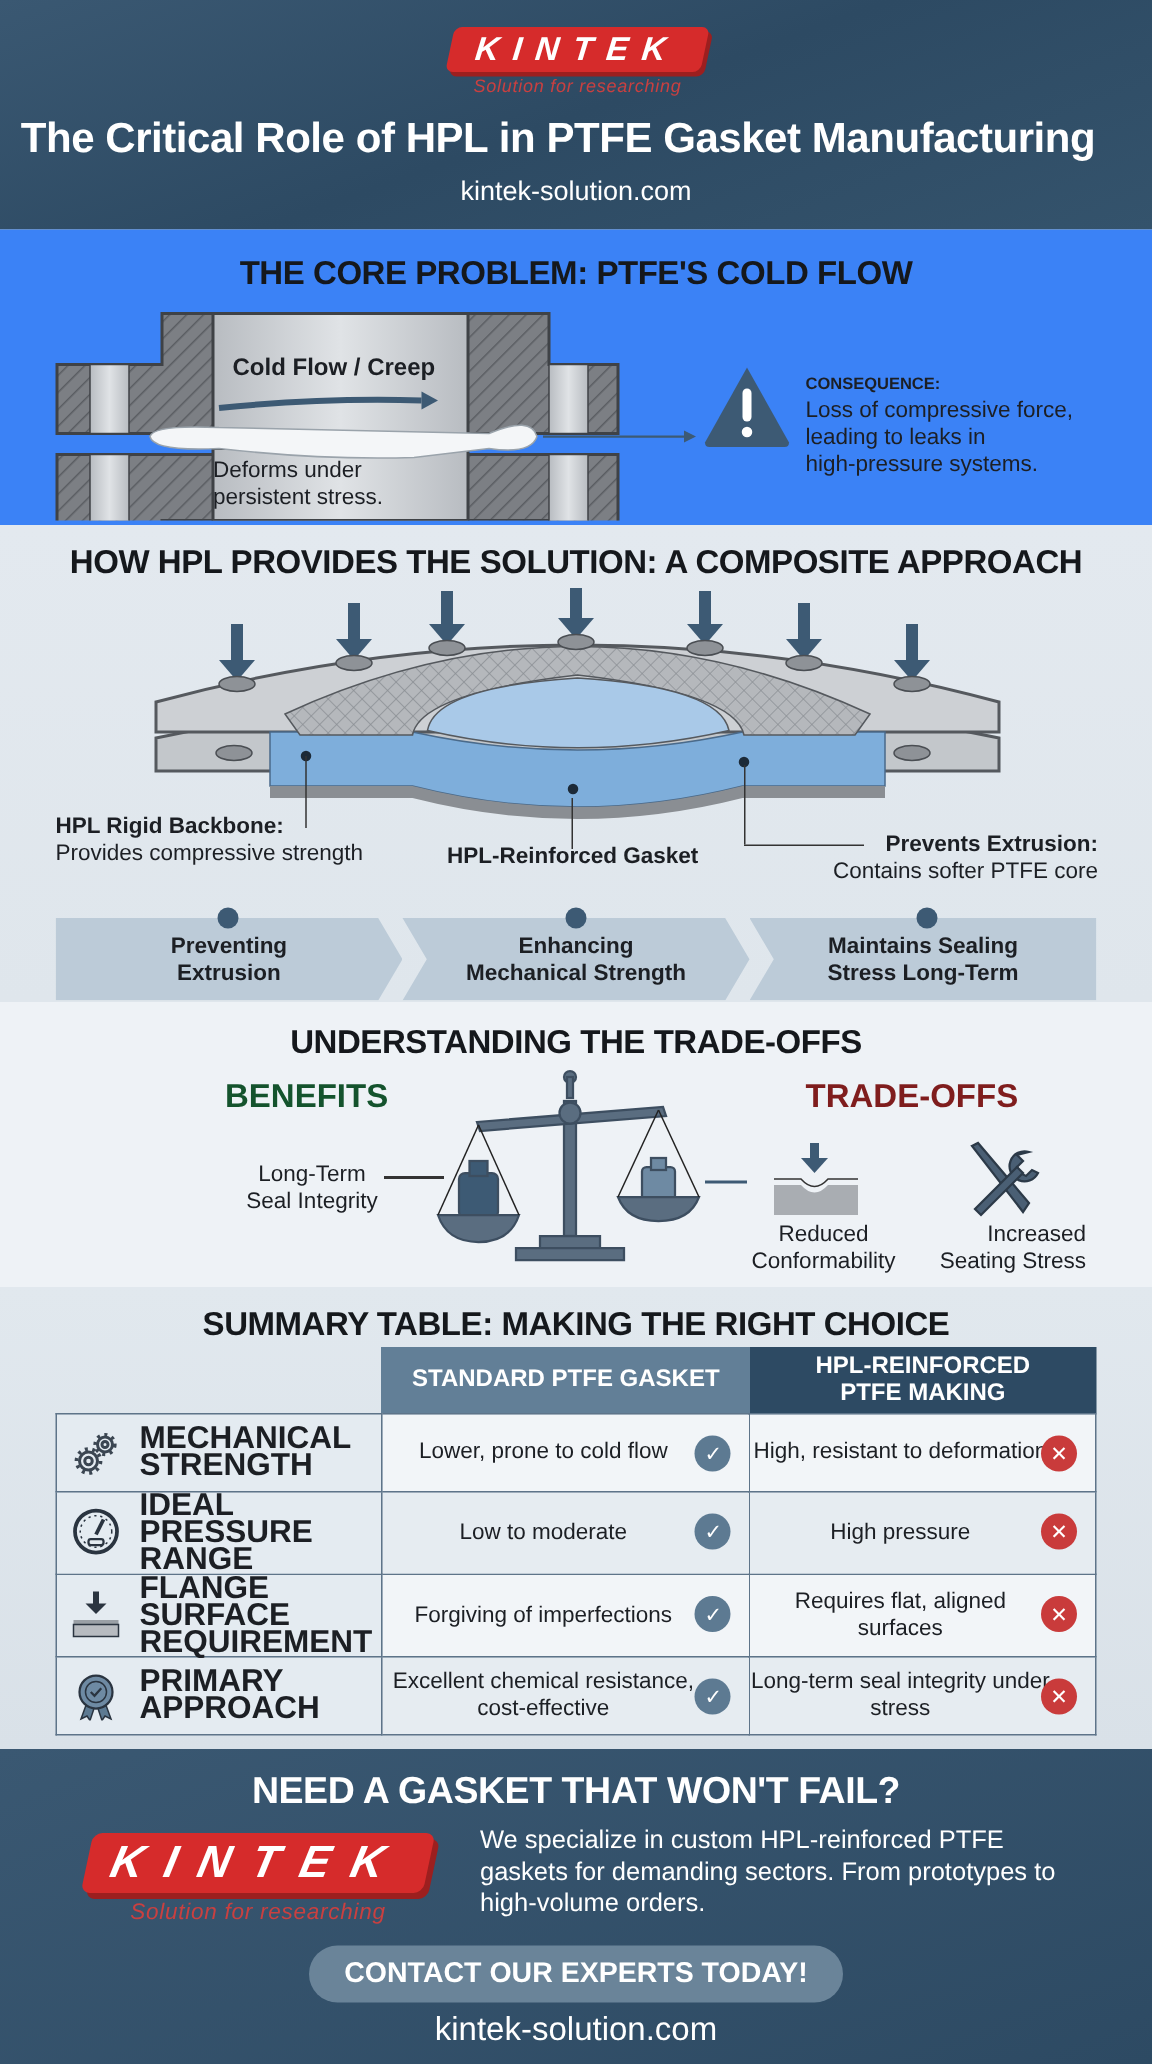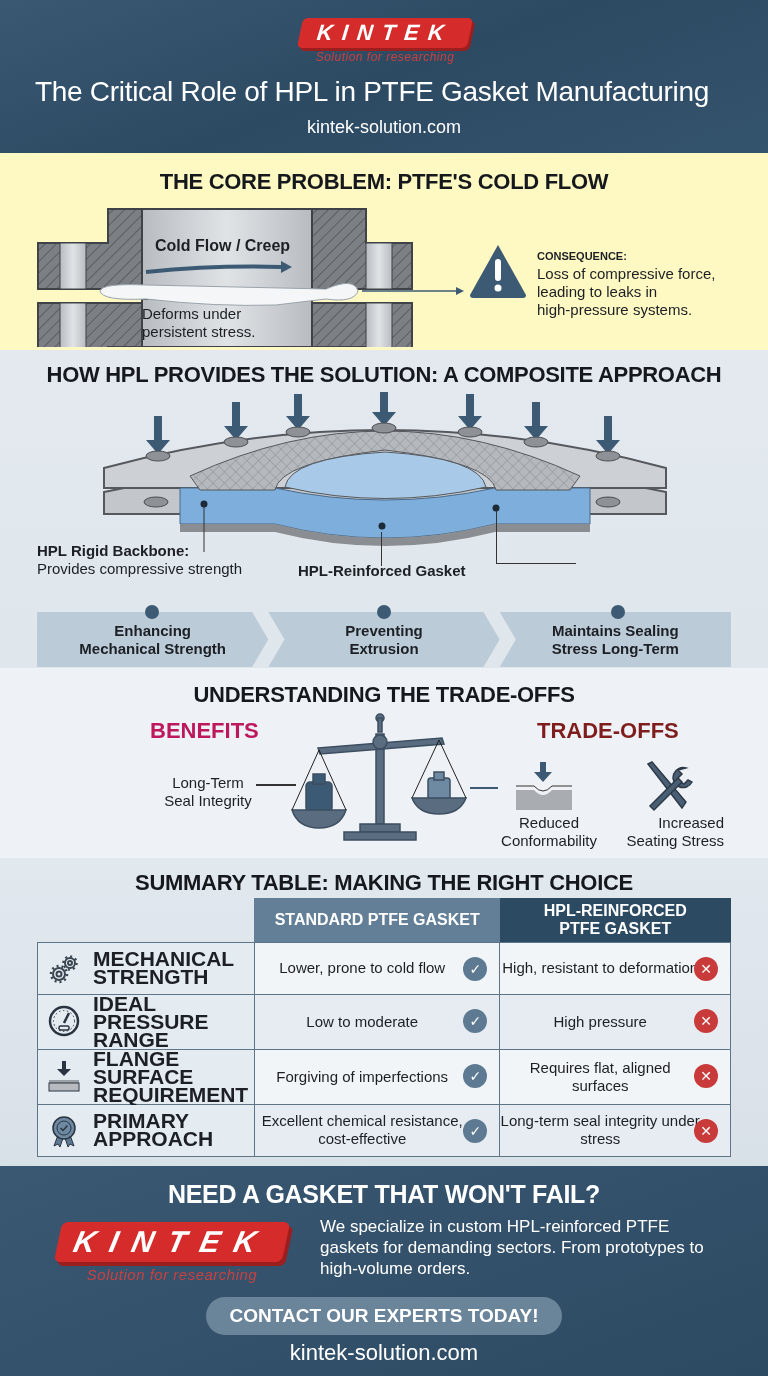--- a/index.html
+++ b/index.html
@@ -2,25 +2,25 @@
 <html><head>
 <meta charset="utf-8">
 <style>
 *{box-sizing:border-box;margin:0;padding:0}
 body{width:768px;height:1376px;overflow:hidden;font-family:"Liberation Sans","DejaVu Sans",sans-serif;color:#1c1f24;background:#e4eaf0}
 .hdr{position:absolute;left:0;top:0;width:768px;height:153px;background:linear-gradient(160deg,#3a5872 0%,#2d4a63 50%,#34536c 100%);text-align:center;color:#fff}
 .logo{position:absolute;left:300px;top:18px;width:170px;height:50px}
 .logo-box{position:absolute;left:0;top:0;width:170px;height:30px;background:#d62b2b;border-radius:5px;transform:skewX(-12deg);box-shadow:3px 3px 0 #9c1f1f;display:flex;align-items:center;justify-content:center}
 .logo-text{color:#fff;font-weight:bold;font-style:italic;font-size:22px;letter-spacing:9px;transform:skewX(6deg)}
 .logo-sub{position:absolute;left:0;top:32px;width:170px;text-align:center;color:#c94040;font-style:italic;font-size:12px;letter-spacing:.5px}
-.hdr h1{position:absolute;left:0;top:76px;width:744px;font-size:28px;font-weight:normal;letter-spacing:-.3px}
+.hdr h1{position:absolute;left:0;top:76px;width:744px;font-size:28px;font-weight:bold;letter-spacing:-.3px}
 .hdr .url{position:absolute;left:0;top:117px;width:768px;font-size:18px}
 .sec{position:absolute;left:0;width:768px}
 .sec-title{position:absolute;left:0;width:768px;text-align:center;font-weight:bold;font-size:22px;letter-spacing:-.3px;color:#15181c}
-.s1{top:153px;height:197px;background:#fef9c3}
+.s1{top:153px;height:197px;background:#3b82f6}
 .s2{top:350px;height:318px;background:linear-gradient(#e3e9ef,#dfe6ec)}
 .s3{top:668px;height:190px;background:#eef2f6}
 .s4{top:858px;height:308px;background:linear-gradient(#e1e8ee,#d9e1e8)}
 .s5{top:1166px;height:210px;background:linear-gradient(160deg,#3a5872,#2d4a63)}
 .lbl{position:absolute;font-size:15px;line-height:18px;color:#1c1f24}
 .lbl b{display:block}
 .step-bar{position:absolute;top:612px;left:37px;width:694px;height:55px;display:flex}
 .step{position:relative;flex:1;background:#bccbd8;display:flex;align-items:center;justify-content:center;text-align:center;font-weight:bold;font-size:15px;line-height:18px;color:#1c1f24;clip-path:polygon(0 0,93% 0,100% 50%,93% 100%,0 100%,7% 50%)}
 .step:first-child{clip-path:polygon(0 0,93% 0,100% 50%,93% 100%,0 100%)}
 .step:last-child{clip-path:polygon(0 0,100% 0,100% 100%,0 100%,7% 50%)}
@@ -152,39 +152,43 @@
     <circle cx="396" cy="116" r="3.5" fill="#1c2a38"></circle>
   </svg>
   <div style="position:absolute;left:381px;top:182px;width:1px;height:34px;background:#333"></div>
   <div style="position:absolute;left:496px;top:160px;width:1px;height:53px;background:#333"></div>
   <div style="position:absolute;left:496px;top:213px;width:80px;height:1px;background:#333"></div>
   <div class="lbl" style="left:37px;top:192px">
     <b>HPL Rigid Backbone:</b>
     <span>Provides compressive strength</span>
   </div>
   <div class="lbl" style="left:298px;top:212px;font-weight:bold">HPL-Reinforced Gasket</div>
+  <div class="lbl" style="left:544px;top:204px;text-align:right;width:188px">
+    <b>Prevents Extrusion:</b>
+    <span>Contains softer PTFE core</span>
+  </div>
 </div>
 <div class="step-bar">
+  <div class="step">
+      <span><span>Preventing</span><br><span>Extrusion</span></span>
+    </div>
   <div class="step">
       <span><span>Enhancing</span><br><span>Mechanical Strength</span></span>
     </div>
   <div class="step">
-      <span><span>Preventing</span><br><span>Extrusion</span></span>
-    </div>
-  <div class="step">
       <span><span>Maintains Sealing</span><br><span>Stress Long-Term</span></span>
     </div>
 </div>
 <div class="dot" style="left:145px"></div>
 <div class="dot" style="left:377px"></div>
 <div class="dot" style="left:611px"></div>
 
 <div class="sec s3">
   <div class="sec-title" style="top:14px">UNDERSTANDING THE TRADE-OFFS</div>
-  <div style="position:absolute;left:150px;top:50px;font-weight:bold;font-size:22px;color:#be185d">BENEFITS</div>
+  <div style="position:absolute;left:150px;top:50px;font-weight:bold;font-size:22px;color:#14532d">BENEFITS</div>
   <div style="position:absolute;left:537px;top:50px;font-weight:bold;font-size:22px;color:#7f1d1d">TRADE-OFFS</div>
   <div class="lbl" style="left:158px;top:106px;text-align:center;width:100px">
     <span>Long-Term</span><br><span>Seal Integrity</span>
   </div>
   <div style="position:absolute;left:256px;top:116px;width:40px;height:1.5px;background:#333"></div>
   <svg style="position:absolute;left:288px;top:42px" width="200" height="140">
     <g fill="#5a6d80" stroke="#3d4e60" stroke-width="1.5">
       <rect x="88" y="24" width="8" height="90"></rect>
         <circle cx="92" cy="8" r="4"></circle>
         <rect x="90" y="8" width="4" height="14"></rect>
@@ -225,21 +229,21 @@
 </div>
 
 <div class="sec s4">
   <div class="sec-title" style="top:12px">SUMMARY TABLE: MAKING THE RIGHT CHOICE</div>
 </div>
 <table>
   <thead>
     <tr>
       <th style="width:217px;background:transparent"></th>
       <th style="width:246px;background:#627f97">STANDARD PTFE GASKET</th>
-      <th style="width:231px;background:#2d4a63"><span>HPL-REINFORCED</span><br><span>PTFE GASKET</span></th>
+      <th style="width:231px;background:#2d4a63"><span>HPL-REINFORCED</span><br><span>PTFE MAKING</span></th>
     </tr>
   </thead>
   <tbody>
     <tr>
       <td class="rh">
         <svg class="ic" viewBox="0 0 32 32">
             <g fill="none" stroke="#3b4652" stroke-width="2">
               <circle cx="11" cy="21" r="6"></circle>
               <circle cx="11" cy="21" r="2.5"></circle>
               <circle cx="22" cy="10" r="5"></circle>

